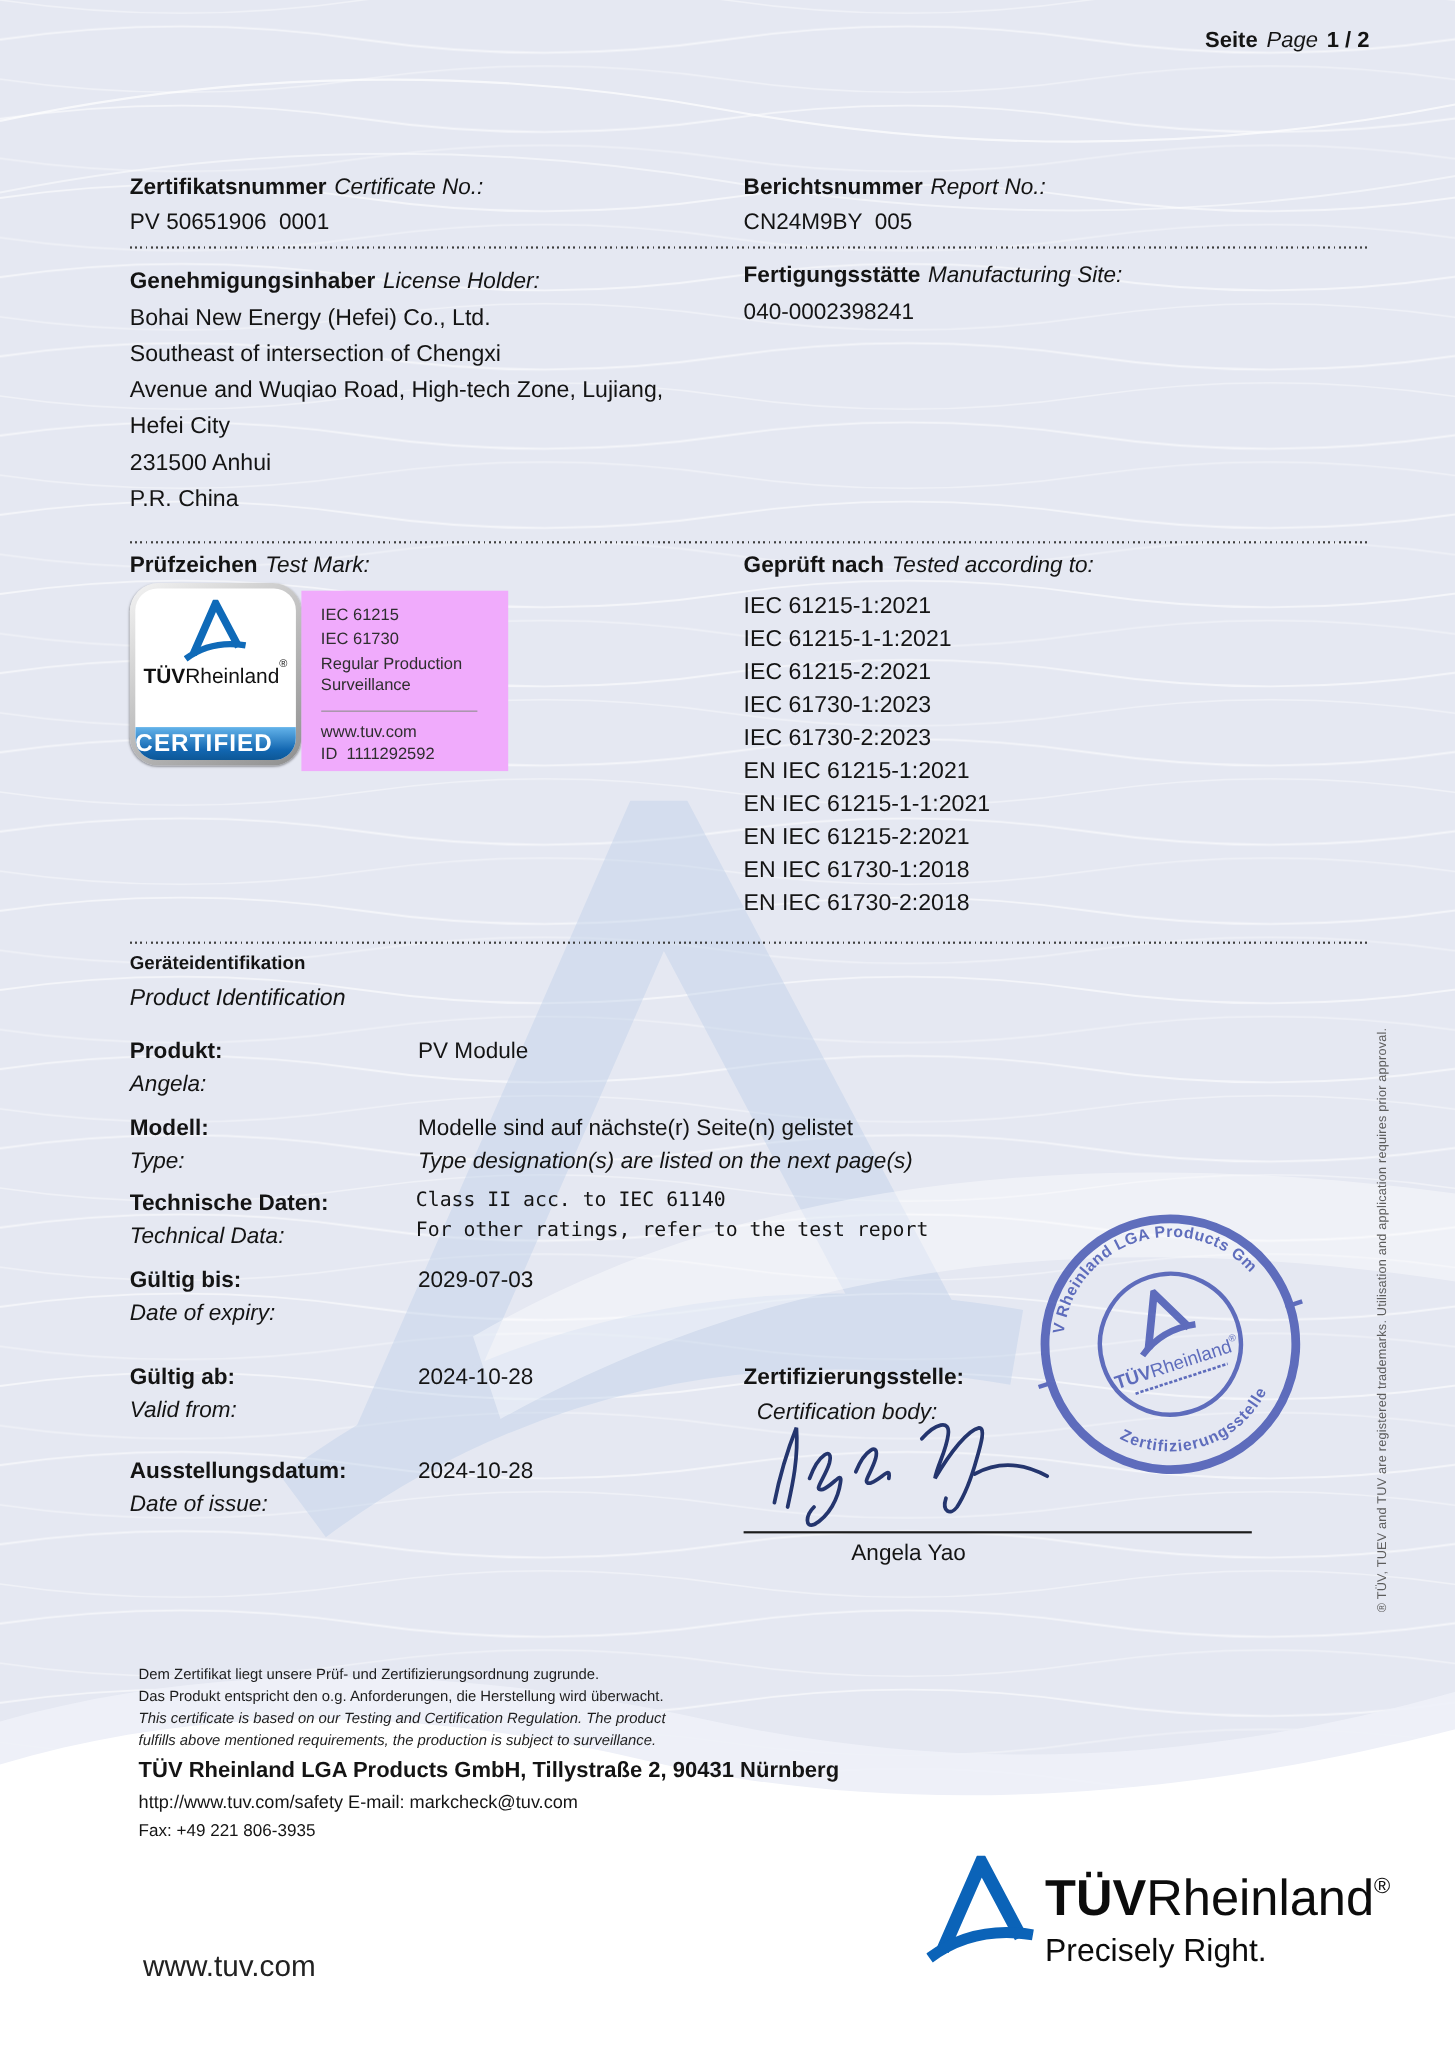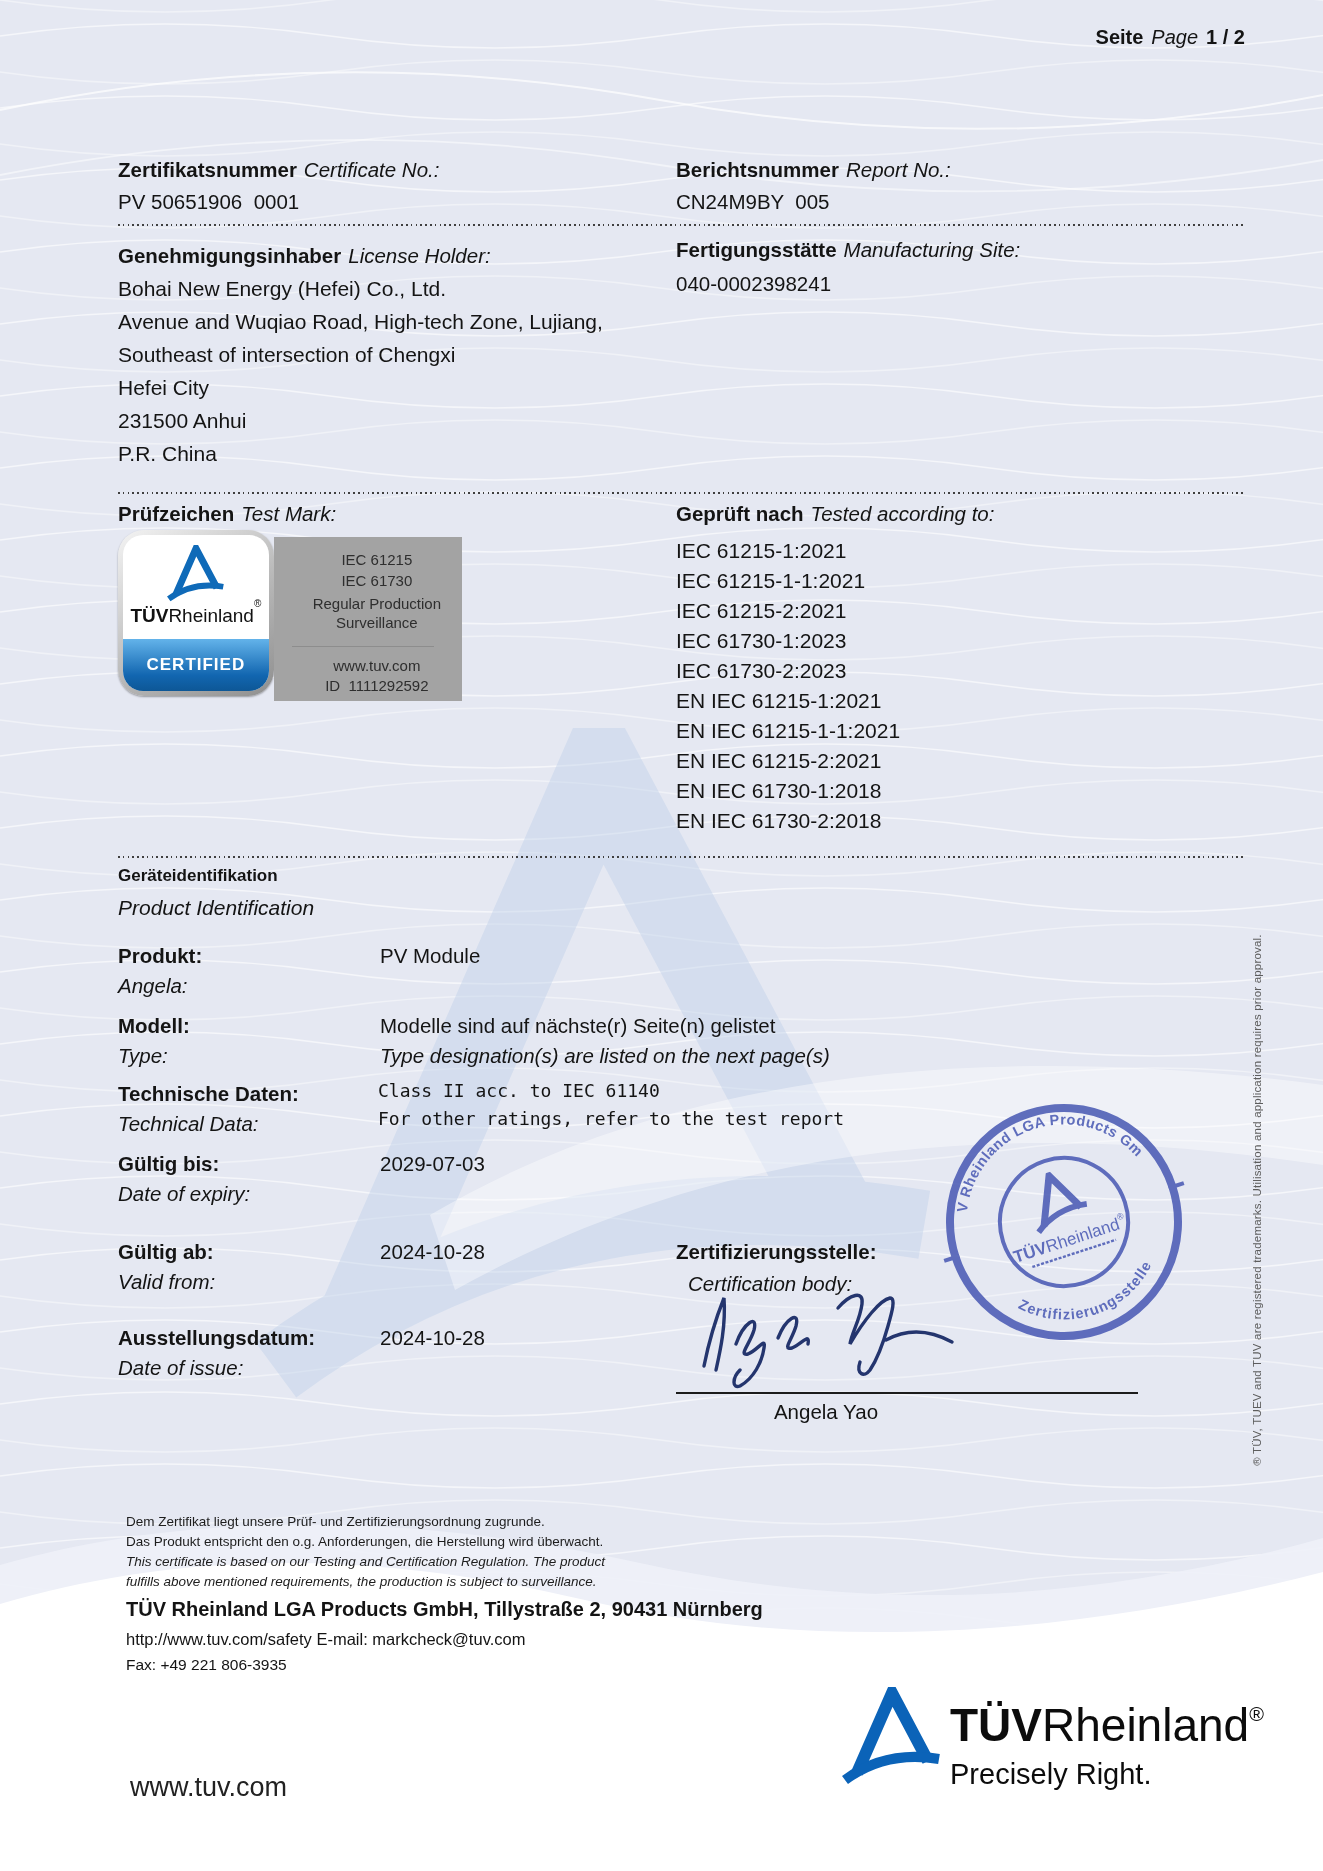--- a/index.html
+++ b/index.html
@@ -32,25 +32,25 @@
   .badge{left:118px;top:530px;width:344px;height:166px;display:flex;}
   .badge-frame{width:164px;height:166px;border-radius:26px;box-sizing:border-box;
      background:linear-gradient(145deg,#f4f4f4,#b9b9b9 55%,#8f8f8f);padding:5px;
      box-shadow:0 1px 2px rgba(0,0,0,.35);}
   .badge-inner{width:100%;height:100%;border-radius:20px;background:#fff;overflow:hidden;
      display:flex;flex-direction:column;align-items:center;}
   .badge-tri{margin-top:10px;}
   .badge-brand{font-size:19px;margin-top:2px;white-space:nowrap;position:relative;color:#111;}
   .badge-brand .bb{font-weight:800;}
   .badge-brand sup{font-size:10px;position:relative;top:-8px;}
-  .badge-band{margin-top:auto;width:100%;height:52px;display:flex;align-items:center;justify-content:center;
+  .badge-band{margin-top:auto;width:100%;height:30px;display:flex;align-items:center;
      background:linear-gradient(#63b3ea,#1266b0 70%,#0d5796);color:#fff;font-weight:700;
-     font-size:17px;letter-spacing:1px;}
-  .badge-panel{width:180px;height:152px;background:#a3a3a3;margin-top:7px;
-     padding:12px 0 0 18px;box-sizing:content-box;font-size:15px;color:#2e2e2e;line-height:21px;text-align:center;}
+     font-size:22px;letter-spacing:1px;}
+  .badge-panel{width:180px;height:152px;background:#f0abfc;margin-top:7px;
+     padding:12px 0 0 18px;box-sizing:content-box;font-size:15px;color:#2e2e2e;line-height:21px;}
   .panel-rule{width:142px;height:1px;background:#8d8d8d;margin:14px 0 9px 0;}
   
   .sig-line{border-top:2px solid #1c1c1c;}
   .signer{font-size:20.5px;text-align:center;}
   .side-note{font-size:11.5px;color:#5d5d5d;letter-spacing:.2px;transform:rotate(-90deg);
      transform-origin:center;white-space:nowrap;text-align:center;}
   .legal{font-size:13.5px;line-height:20px;color:#1d1d1d;}
   .legal .it{font-style:italic;}
   .company{font-size:20px;font-weight:700;}
   .webline{font-size:16.5px;}
@@ -108,22 +108,22 @@
   </div>
   <div class="abs val pre" style="left:676px;top:190px">CN24M9BY  005</div>
 
   <div class="abs rule" style="left:118px;top:224px;width:1127px"></div>
 
   <div class="abs lblrow" style="left:118px;top:244px">
     <span class="de">Genehmigungsinhaber</span><span class="en">License Holder:</span>
   </div>
   <div class="abs addr" style="left:118px;top:272px">
     <div>Bohai New Energy (Hefei) Co., Ltd.</div>
+    <div>Southeast of intersection of Chengxi</div>
     <div>Avenue and Wuqiao Road, High-tech Zone, Lujiang,</div>
-    <div>Southeast of intersection of Chengxi</div>
     <div>Hefei City</div>
     <div>231500 Anhui</div>
     <div>P.R. China</div>
   </div>
   <div class="abs lblrow" style="left:676px;top:238px">
     <span class="de">Fertigungsstätte</span><span class="en">Manufacturing Site:</span>
   </div>
   <div class="abs val" style="left:676px;top:272px">040-0002398241</div>
 
   <div class="abs rule" style="left:118px;top:492px;width:1127px"></div>

